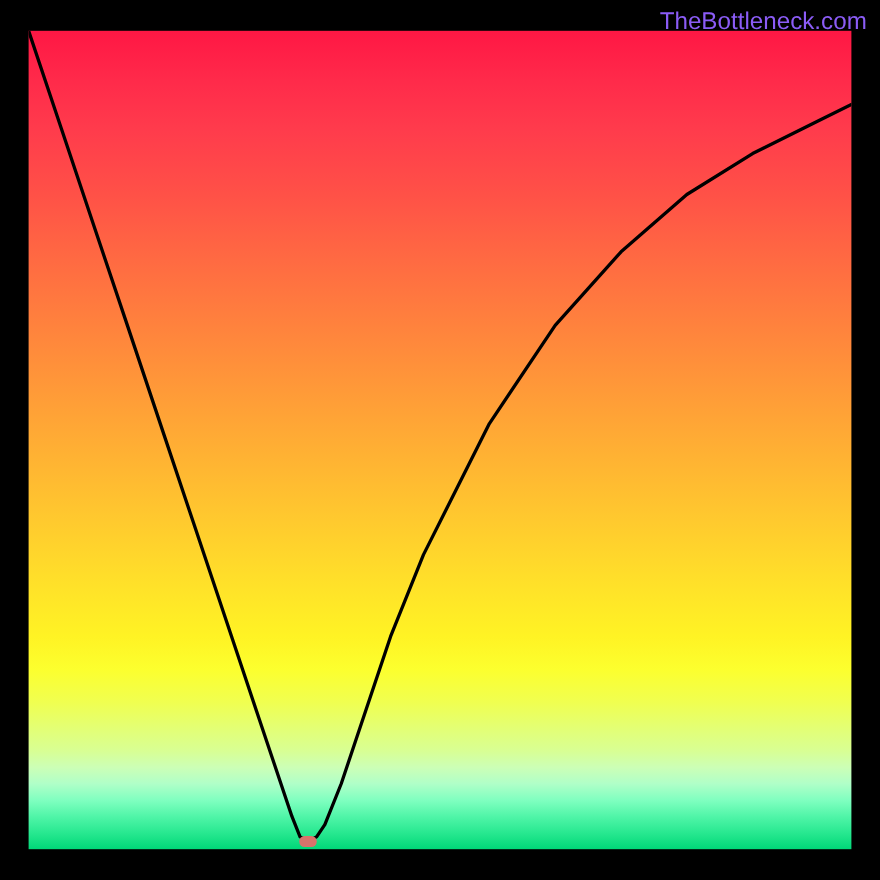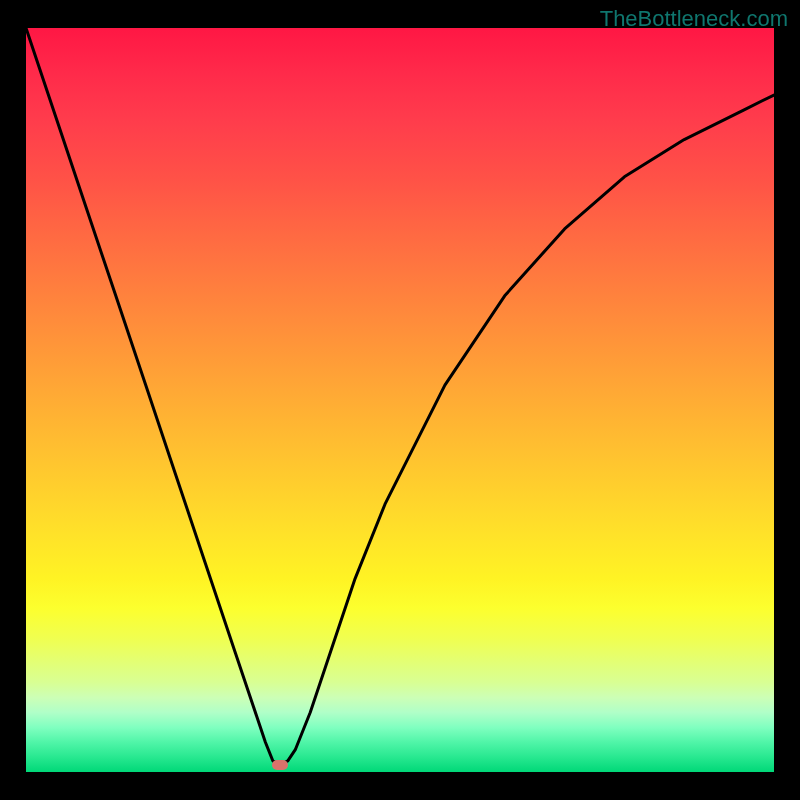--- a/index.html
+++ b/index.html
@@ -7,21 +7,21 @@
     width: 800px;
     height: 800px;
     background: #000;
     position: relative;
     font-family: Arial, sans-serif;
   }
   .watermark {
     position: absolute;
     top: 6px;
     right: 12px;
-    color: #0f766e;
+    color: #8b5cf6;
     font-size: 22px;
     font-weight: 500;
     z-index: 10;
   }
   .plot-frame {
     position: absolute;
     left: 26px;
     top: 28px;
     width: 748px;
     height: 744px;

